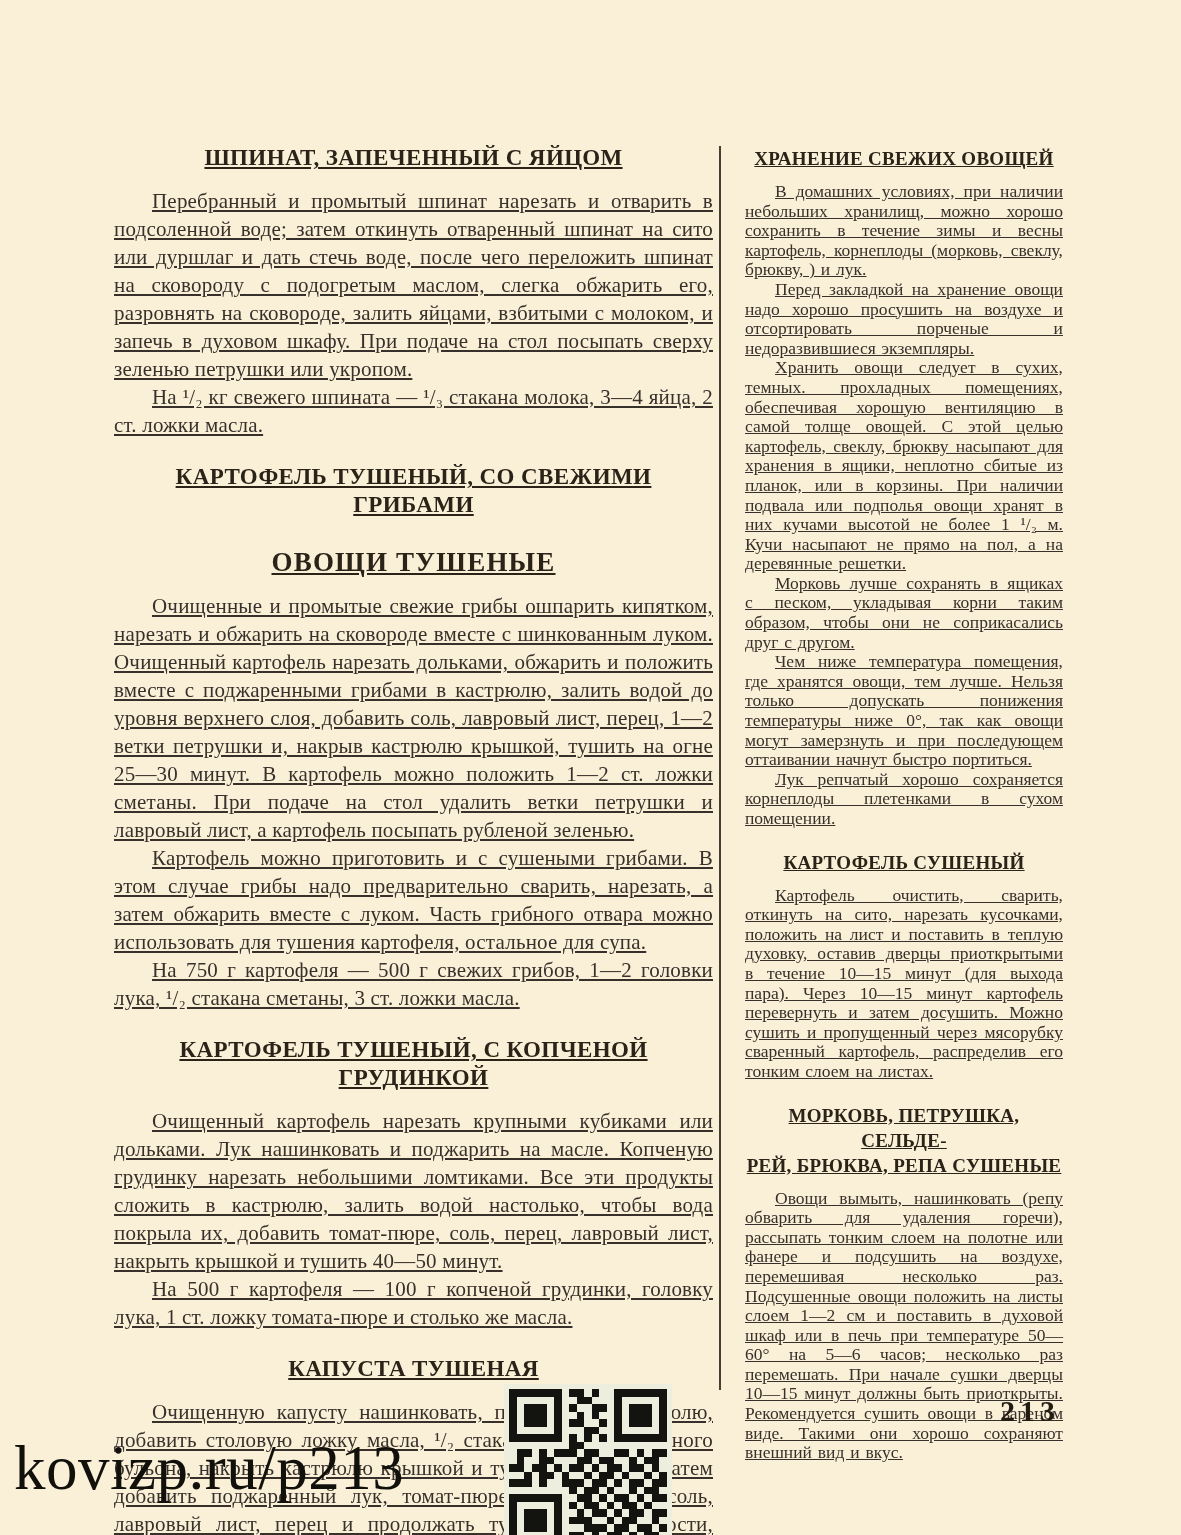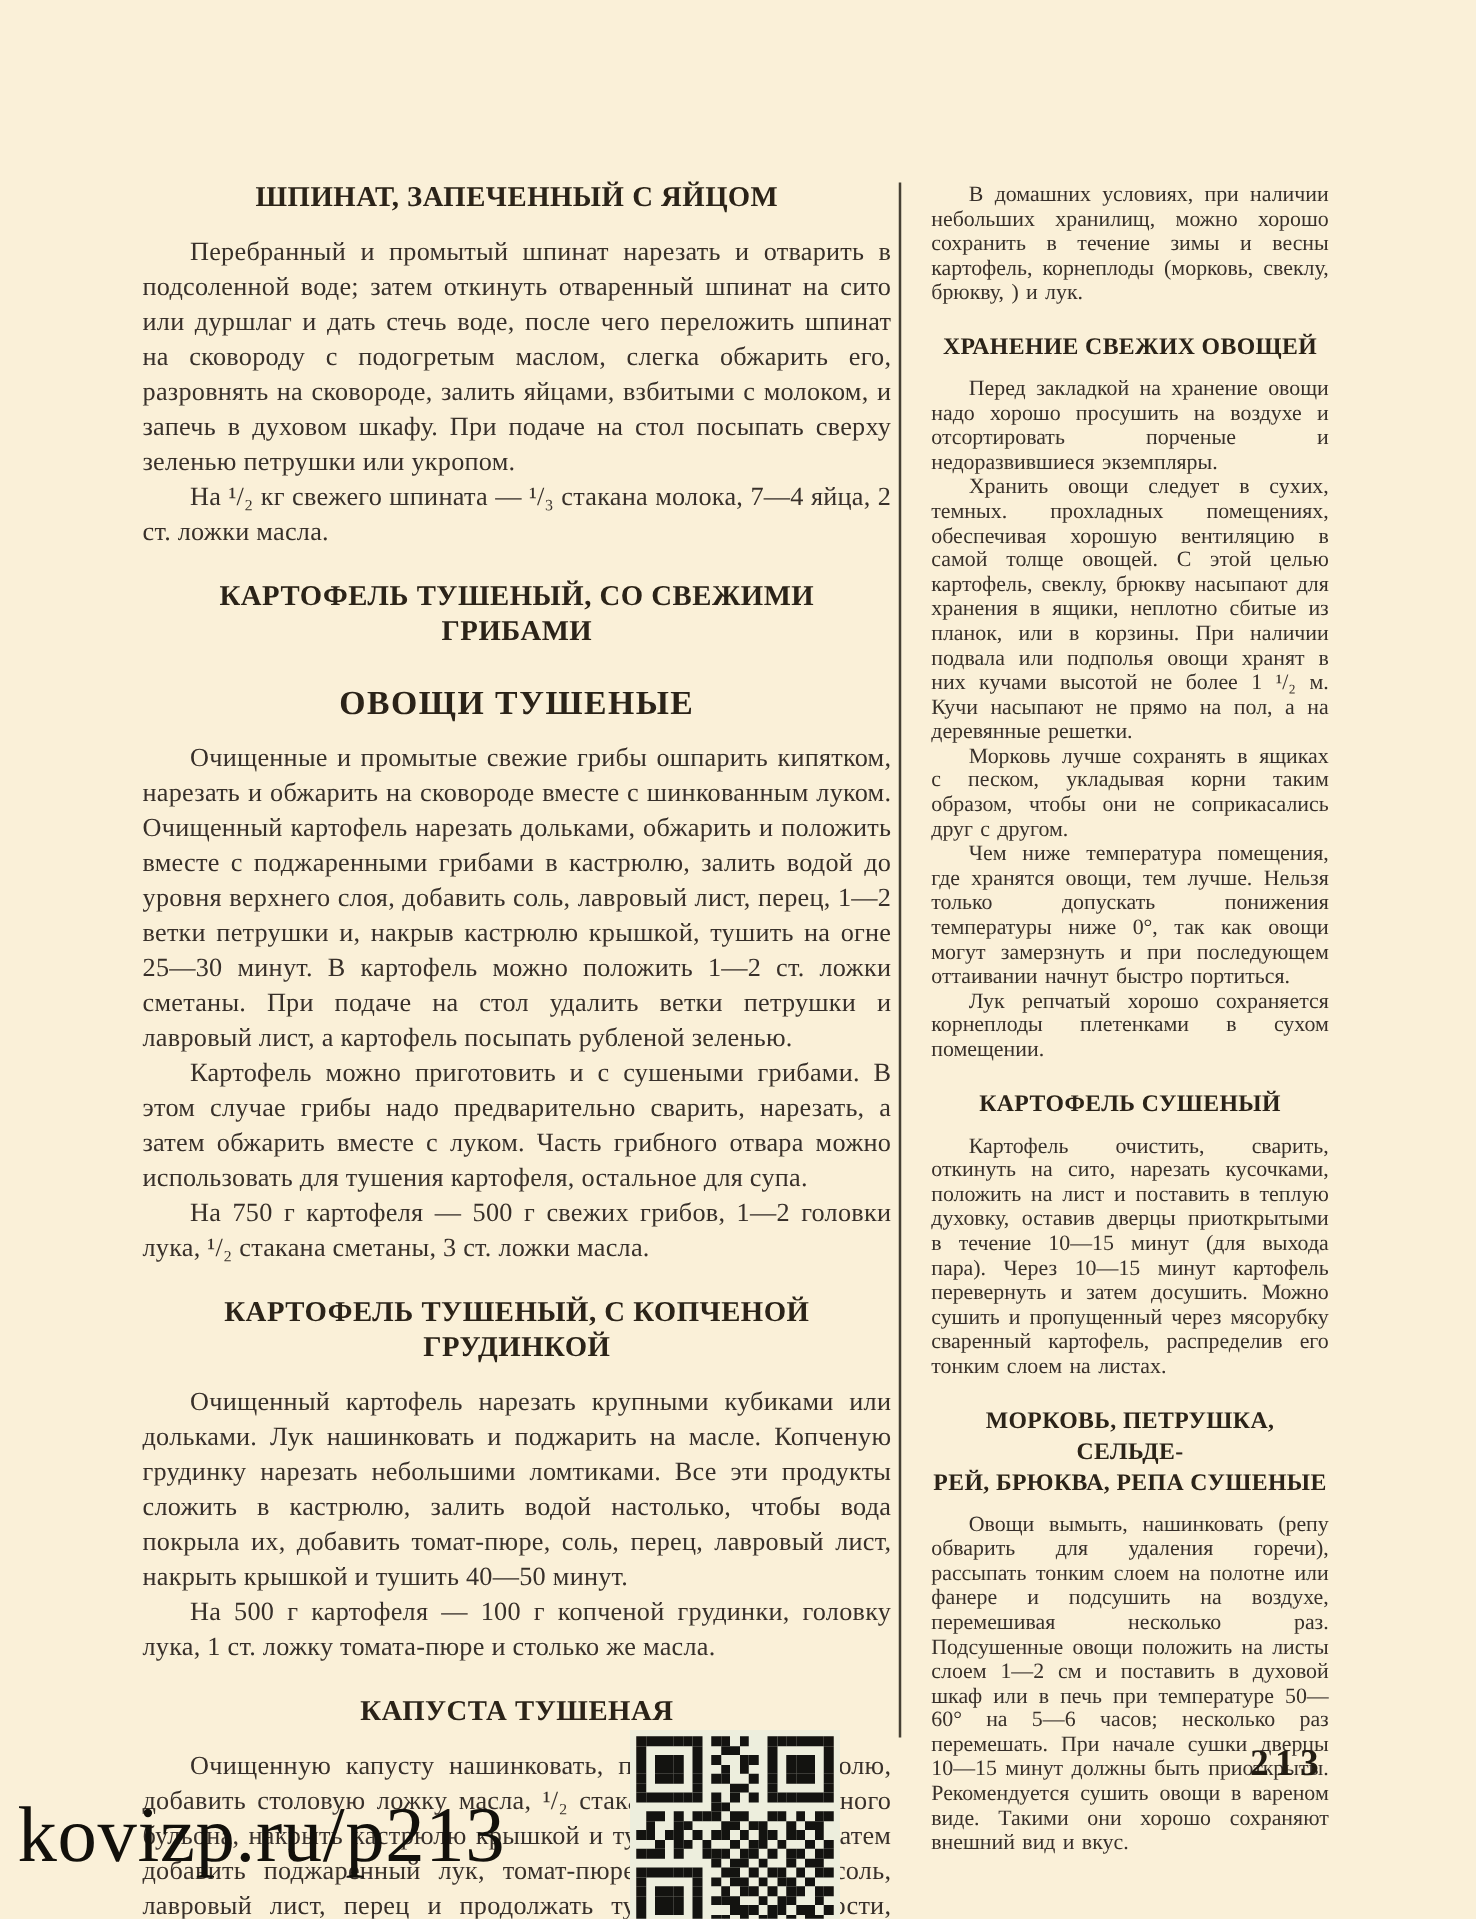--- a/index.html
+++ b/index.html
@@ -7,21 +7,21 @@
   }
   html,body{margin:0;padding:0;}
   body{background:var(--bg);}
   .page{position:relative;width:1181px;height:1535px;overflow:hidden;background:var(--bg);
         font-family:"Liberation Serif","DejaVu Serif",serif;color:var(--body);}
   .url-bar{position:absolute;left:16px;top:10px;font-size:35px;color:#1c1812;letter-spacing:0.5px;white-space:nowrap;}
   .divider{position:absolute;left:719px;top:146px;width:2px;height:1244px;background:var(--rule);}
   .col{position:absolute;}
   .col-left{left:114px;top:140px;width:599px;}
   .col-right{left:745px;top:140px;width:318px;}
-  .blk{margin:0;}
+  .blk{margin:0;text-decoration:underline;}
   .blk.h1,.blk.h2{font-weight:bold;color:var(--head);text-align:center;white-space:pre-line;}
   .col-left .blk.h1{font-size:27px;letter-spacing:1.2px;margin:28px 0 14px;}
   .col-left .blk.h2{font-size:23px;letter-spacing:0.4px;margin:24px 0 15px;line-height:28px;}
   .col-left .blk:first-child{margin-top:4px;}
   .col-left .blk.p{font-size:21px;line-height:28px;text-align:justify;text-indent:38px;letter-spacing:0.2px;}
   .col-right .blk.h2{font-size:19px;letter-spacing:0.3px;margin:21px 0 11px;line-height:25px;}
   .col-right .blk:first-child{margin-top:6px;}
   .col-right .blk.p{font-size:17.5px;line-height:19.6px;text-align:justify;text-indent:30px;word-spacing:1.5px;}
   .page-number{position:absolute;left:1000px;top:1394px;font-size:30px;font-weight:bold;letter-spacing:5px;color:#221c12;}
   .footer-link{position:absolute;left:14px;top:1432px;font-size:63px;color:#12100b;letter-spacing:0.5px;white-space:nowrap;}
@@ -29,36 +29,36 @@
   .qm{position:absolute;width:7.5px;height:7.5px;background:var(--qr-fg);}
 </style>
 </head>
 <body>
 
 <div class="page">
 
   <div class="col col-left">
       <div class="blk h2">ШПИНАТ, ЗАПЕЧЕННЫЙ С ЯЙЦОМ</div>
       <div class="blk p">Перебранный и промытый шпинат нарезать и отварить в подсоленной воде; затем откинуть отваренный шпинат на сито или дуршлаг и дать стечь воде, после чего переложить шпинат на сковороду с подогретым маслом, слегка обжарить его, разровнять на сковороде, залить яйцами, взбитыми с молоком, и запечь в духовом шкафу. При подаче на стол посыпать сверху зеленью петрушки или укропом.</div>
-      <div class="blk p">На ¹/₂ кг свежего шпината — ¹/₃ стакана молока, 7—4 яйца, 2 ст. ложки масла.</div>
+      <div class="blk p">На ¹/₂ кг свежего шпината — ¹/₃ стакана молока, 3—4 яйца, 2 ст. ложки масла.</div>
       <div class="blk h2">КАРТОФЕЛЬ ТУШЕНЫЙ, СО СВЕЖИМИ ГРИБАМИ</div>
       <div class="blk h1">ОВОЩИ ТУШЕНЫЕ</div>
       <div class="blk p">Очищенные и промытые свежие грибы ошпарить кипятком, нарезать и обжарить на сковороде вместе с шинкованным луком. Очищенный картофель нарезать дольками, обжарить и положить вместе с поджаренными грибами в кастрюлю, залить водой до уровня верхнего слоя, добавить соль, лавровый лист, перец, 1—2 ветки петрушки и, накрыв кастрюлю крышкой, тушить на огне 25—30 минут. В картофель можно положить 1—2 ст. ложки сметаны. При подаче на стол удалить ветки петрушки и лавровый лист, а картофель посыпать рубленой зеленью.</div>
       <div class="blk p">Картофель можно приготовить и с сушеными грибами. В этом случае грибы надо предварительно сварить, нарезать, а затем обжарить вместе с луком. Часть грибного отвара можно использовать для тушения картофеля, остальное для супа.</div>
       <div class="blk p">На 750 г картофеля — 500 г свежих грибов, 1—2 головки лука, ¹/₂ стакана сметаны, 3 ст. ложки масла.</div>
       <div class="blk h2">КАРТОФЕЛЬ ТУШЕНЫЙ, С КОПЧЕНОЙ ГРУДИНКОЙ</div>
       <div class="blk p">Очищенный картофель нарезать крупными кубиками или дольками. Лук нашинковать и поджарить на масле. Копченую грудинку нарезать небольшими ломтиками. Все эти продукты сложить в кастрюлю, залить водой настолько, чтобы вода покрыла их, добавить томат-пюре, соль, перец, лавровый лист, накрыть крышкой и тушить 40—50 минут.</div>
       <div class="blk p">На 500 г картофеля — 100 г копченой грудинки, головку лука, 1 ст. ложку томата-пюре и столько же масла.</div>
       <div class="blk h2">КАПУСТА ТУШЕНАЯ</div>
       <div class="blk p">Очищенную капусту нашинковать, положить в кастрюлю, добавить столовую ложку масла, ¹/₂ стакана воды или мясного бульона, накрыть кастрюлю крышкой и тушить 40 минут. Затем добавить поджаренный лук, томат-пюре, уксус, сахар, соль, лавровый лист, перец и продолжать тушить до готовности, примерно, 10 минут. Когда капуста будет готова,</div>
     </div>
   <div class="divider"></div>
   <div class="col col-right">
+      <div class="blk h2">ХРАНЕНИЕ СВЕЖИХ ОВОЩЕЙ</div>
       <div class="blk p">В домашних условиях, при наличии небольших хранилищ, можно хорошо сохранить в течение зимы и весны картофель, корнеплоды (морковь, свеклу, брюкву, ) и лук.</div>
-      <div class="blk h2">ХРАНЕНИЕ СВЕЖИХ ОВОЩЕЙ</div>
       <div class="blk p">Перед закладкой на хранение овощи надо хорошо просушить на воздухе и отсортировать порченые и недоразвившиеся экземпляры.</div>
       <div class="blk p">Хранить овощи следует в сухих, темных. прохладных помещениях, обеспечивая хорошую вентиляцию в самой толще овощей. С этой целью картофель, свеклу, брюкву насыпают для хранения в ящики, неплотно сбитые из планок, или в корзины. При наличии подвала или подполья овощи хранят в них кучами высотой не более 1 ¹/₂ м. Кучи насыпают не прямо на пол, а на деревянные решетки.</div>
       <div class="blk p">Морковь лучше сохранять в ящиках с песком, укладывая корни таким образом, чтобы они не соприкасались друг с другом.</div>
       <div class="blk p">Чем ниже температура помещения, где хранятся овощи, тем лучше. Нельзя только допускать понижения температуры ниже 0°, так как овощи могут замерзнуть и при последующем оттаивании начнут быстро портиться.</div>
       <div class="blk p">Лук репчатый хорошо сохраняется корнеплоды плетенками в сухом помещении.</div>
       <div class="blk h2">КАРТОФЕЛЬ СУШЕНЫЙ</div>
       <div class="blk p">Картофель очистить, сварить, откинуть на сито, нарезать кусочками, положить на лист и поставить в теплую духовку, оставив дверцы приоткрытыми в течение 10—15 минут (для выхода пара). Через 10—15 минут картофель перевернуть и затем досушить. Можно сушить и пропущенный через мясорубку сваренный картофель, распределив его тонким слоем на листах.</div>
       <div class="blk h2">МОРКОВЬ, ПЕТРУШКА, СЕЛЬДЕ-
 РЕЙ, БРЮКВА, РЕПА СУШЕНЫЕ</div>
       <div class="blk p">Овощи вымыть, нашинковать (репу обварить для удаления горечи), рассыпать тонким слоем на полотне или фанере и подсушить на воздухе, перемешивая несколько раз. Подсушенные овощи положить на листы слоем 1—2 см и поставить в духовой шкаф или в печь при температуре 50—60° на 5—6 часов; несколько раз перемешать. При начале сушки дверцы 10—15 минут должны быть приоткрыты. Рекомендуется сушить овощи в вареном виде. Такими они хорошо сохраняют внешний вид и вкус.</div>

